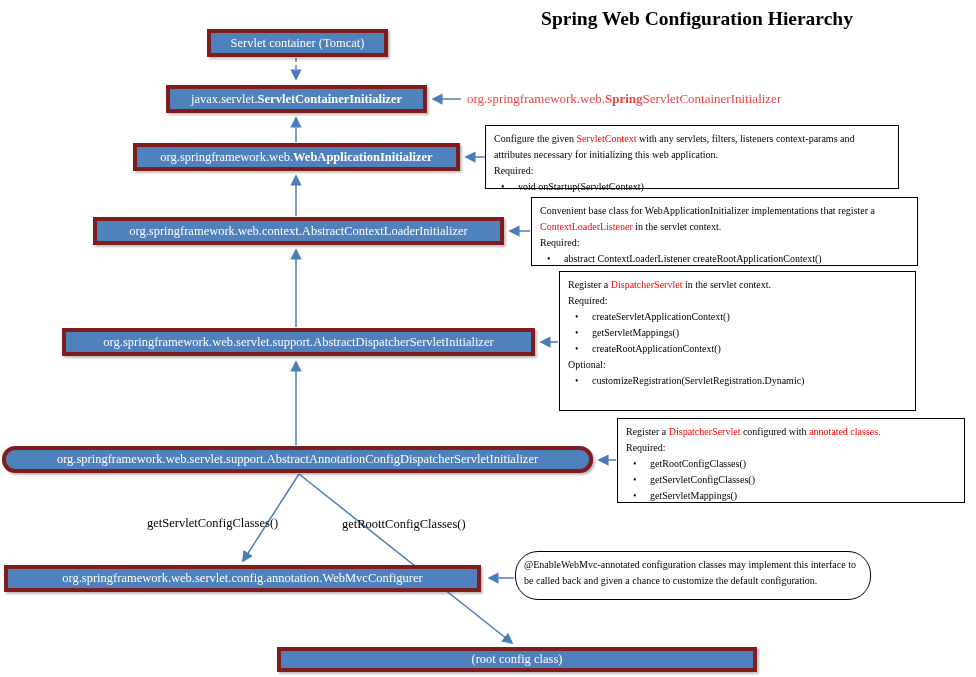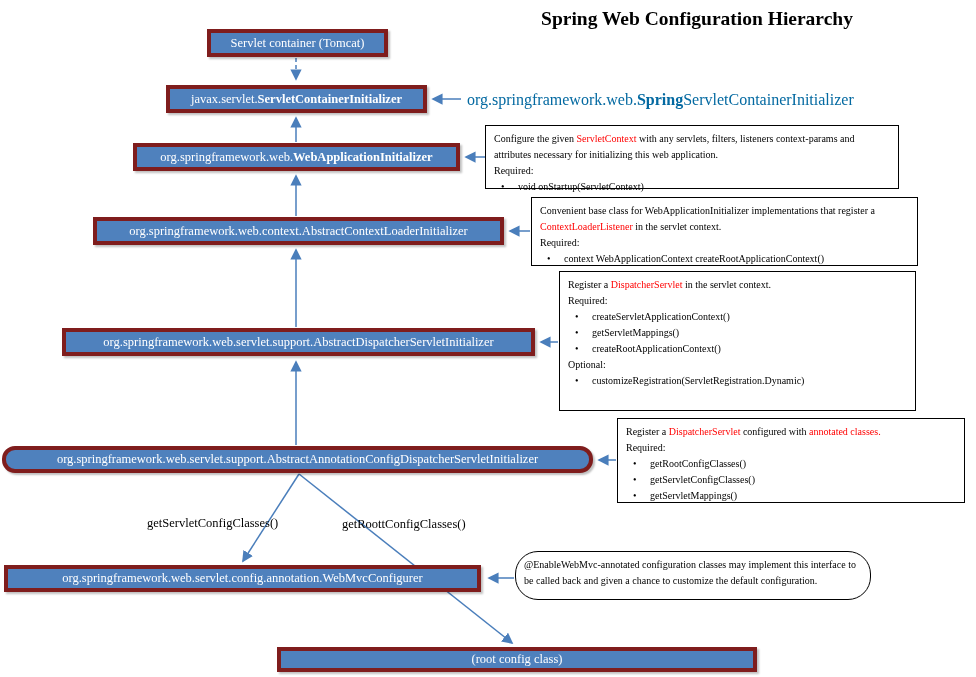--- a/index.html
+++ b/index.html
@@ -24,21 +24,21 @@
   .note .red{color:#ff0000;}
   .note ul{margin:0;padding:0;list-style:none;}
   .note li{padding-left:24px;position:relative;}
   .note li::before{content:"\2022";position:absolute;left:7px;top:0;}
   .title{
     position:absolute;z-index:2;left:508px;top:8px;width:378px;
     text-align:center;font-size:19.5px;font-weight:bold;color:#000;
   }
   .sidelabel{
     position:absolute;z-index:2;left:467px;top:91px;
-    font-size:16px;color:#0369a1;white-space:nowrap;
+    font-size:13px;color:#ef4444;white-space:nowrap;
   }
   .edgelabel{
     position:absolute;z-index:2;font-size:12.5px;color:#000;white-space:nowrap;
   }
   #lbl-servlet-config{left:147px;top:516px;}
   #lbl-root-config{left:342px;top:517px;}
 
   #box-servlet-container{left:207px;top:29px;width:181px;height:28px;}
   #box-sci{left:166px;top:85px;width:261px;height:28px;}
   #box-wai{left:133px;top:143px;width:327px;height:28px;}
@@ -127,21 +127,21 @@
     <div>Required:</div>
     <ul>
       <li>void onStartup(ServletContext)</li>
     </ul>
   </div>
 
   <div class="note" id="note-acli">
     <div><span>Convenient base class for WebApplicationInitializer implementations that register a </span><span class="red">ContextLoaderListener</span><span> in the servlet context.</span></div>
     <div>Required:</div>
     <ul>
-      <li>context WebApplicationContext createRootApplicationContext()</li>
+      <li>abstract ContextLoaderListener createRootApplicationContext()</li>
     </ul>
   </div>
 
   <div class="note" id="note-adsi">
     <div><span>Register a </span><span class="red">DispatcherServlet</span><span> in the servlet context.</span></div>
     <div>Required:</div>
     <ul>
       <li>createServletApplicationContext()</li>
       <li>getServletMappings()</li>
       <li>createRootApplicationContext()</li>

